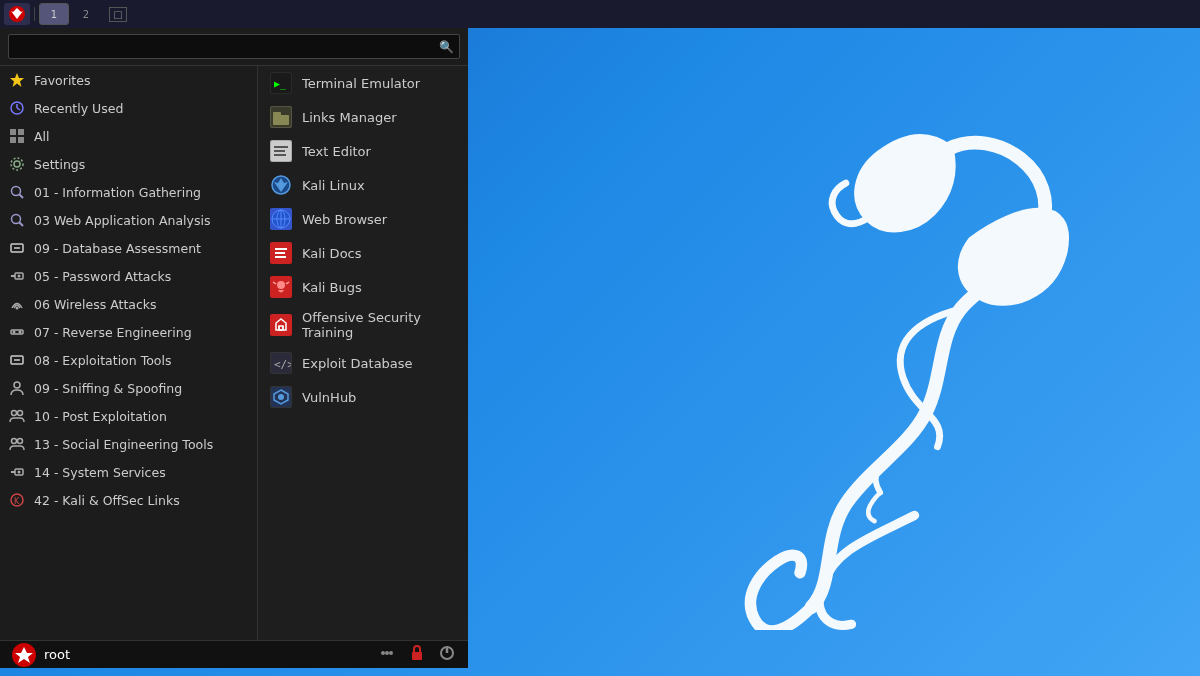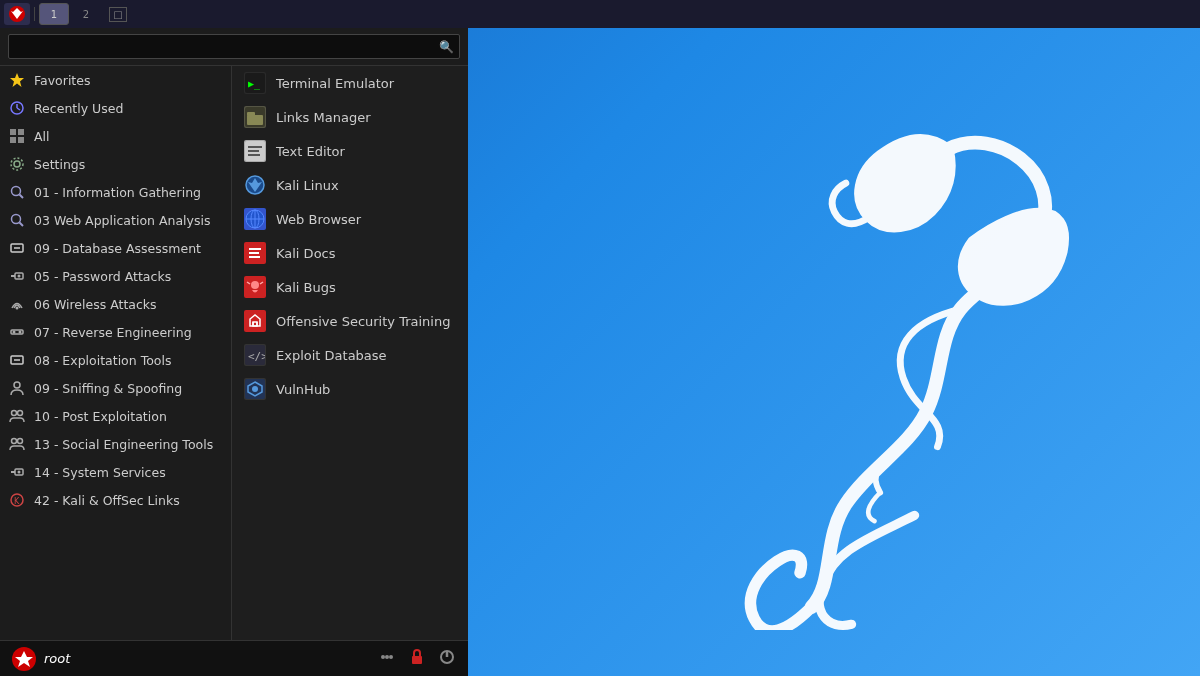--- a/index.html
+++ b/index.html
@@ -112,21 +112,21 @@
       font-size: 12px;
     }
 
     .menu-body {
       display: flex;
       flex: 1;
     }
 
     
     .categories-panel {
-      width: 232px;
+      width: 258px;
       background: #1c1c1c;
       overflow-y: auto;
       border-right: 1px solid #333;
       flex-shrink: 0;
     }
 
     .cat-item {
       display: flex;
       align-items: center;
       padding: 5px 8px;
@@ -171,29 +171,28 @@
       flex-shrink: 0;
       border-radius: 2px;
     }
 
     
     .bottom-bar {
       position: absolute;
       bottom: 0;
       left: 0;
       width: 468px;
-      height: 36px;
+      height: 28px;
       background: #111111;
       display: flex;
       align-items: center;
       justify-content: space-between;
       padding: 0 12px;
       z-index: 200;
       border-top: 1px solid #333;
-      font-style: italic;
     }
 
     .user-section {
       display: flex;
       align-items: center;
       gap: 8px;
     }
 
     .user-avatar {
       width: 24px;

